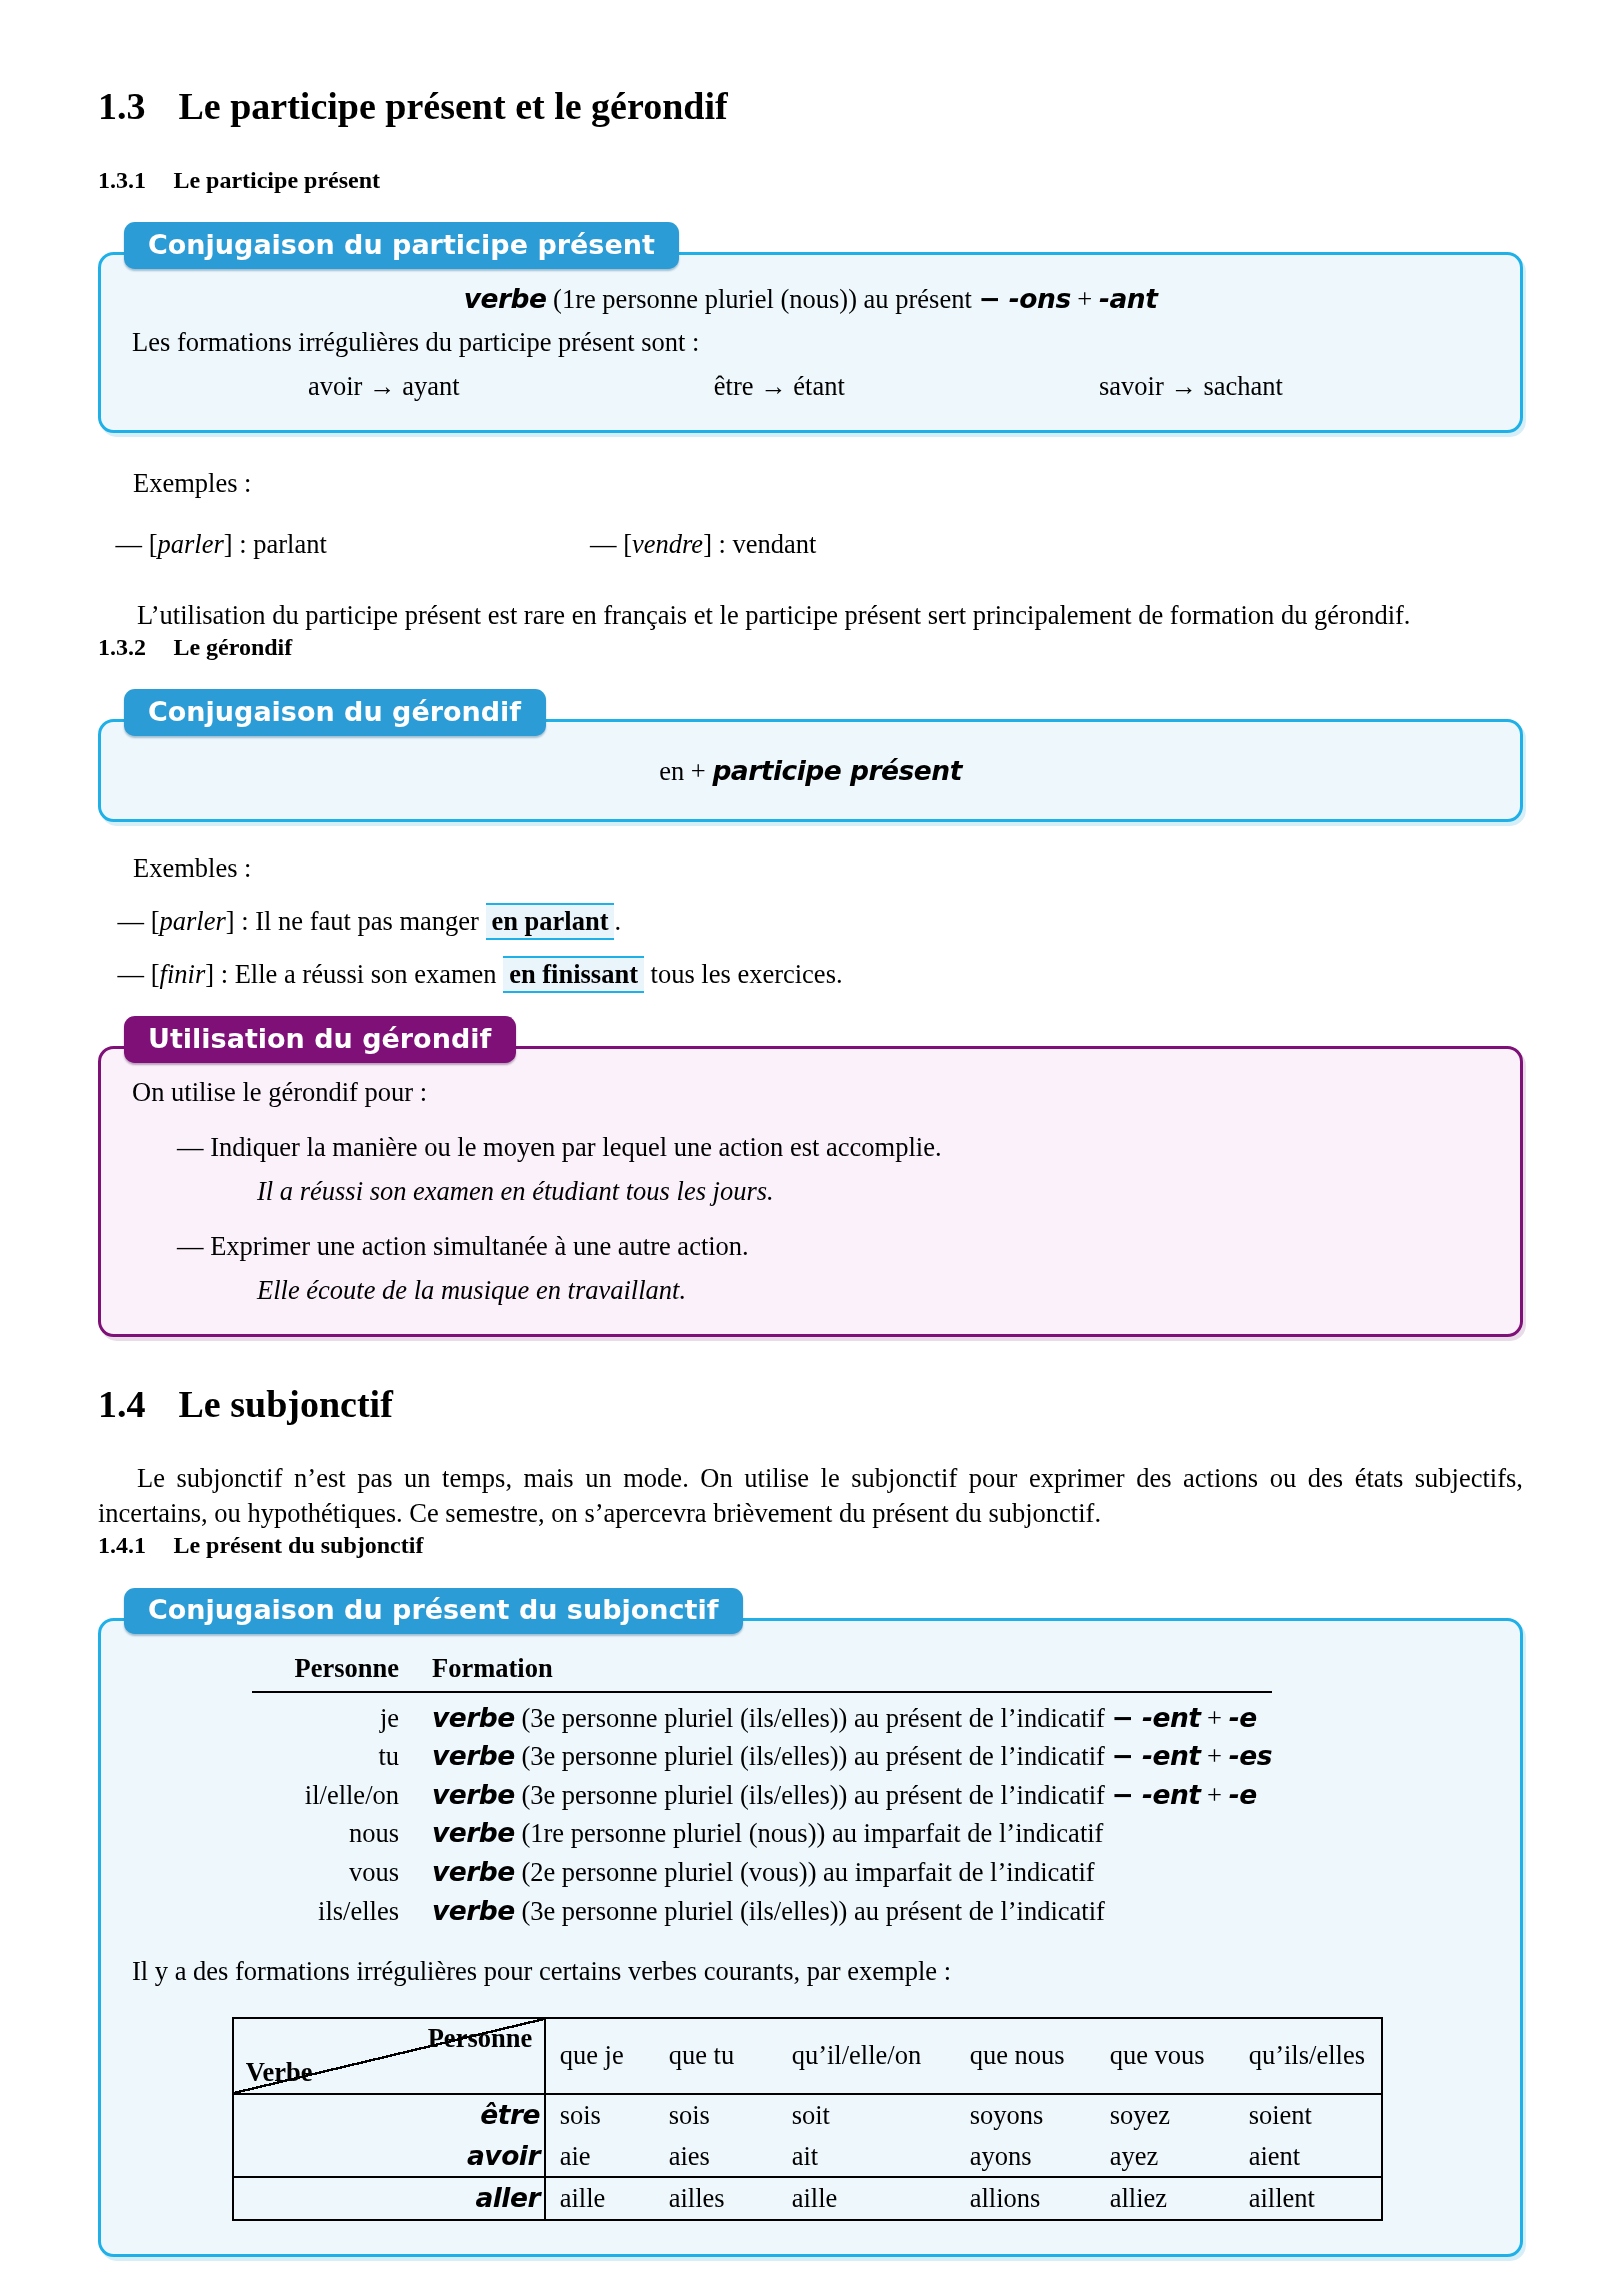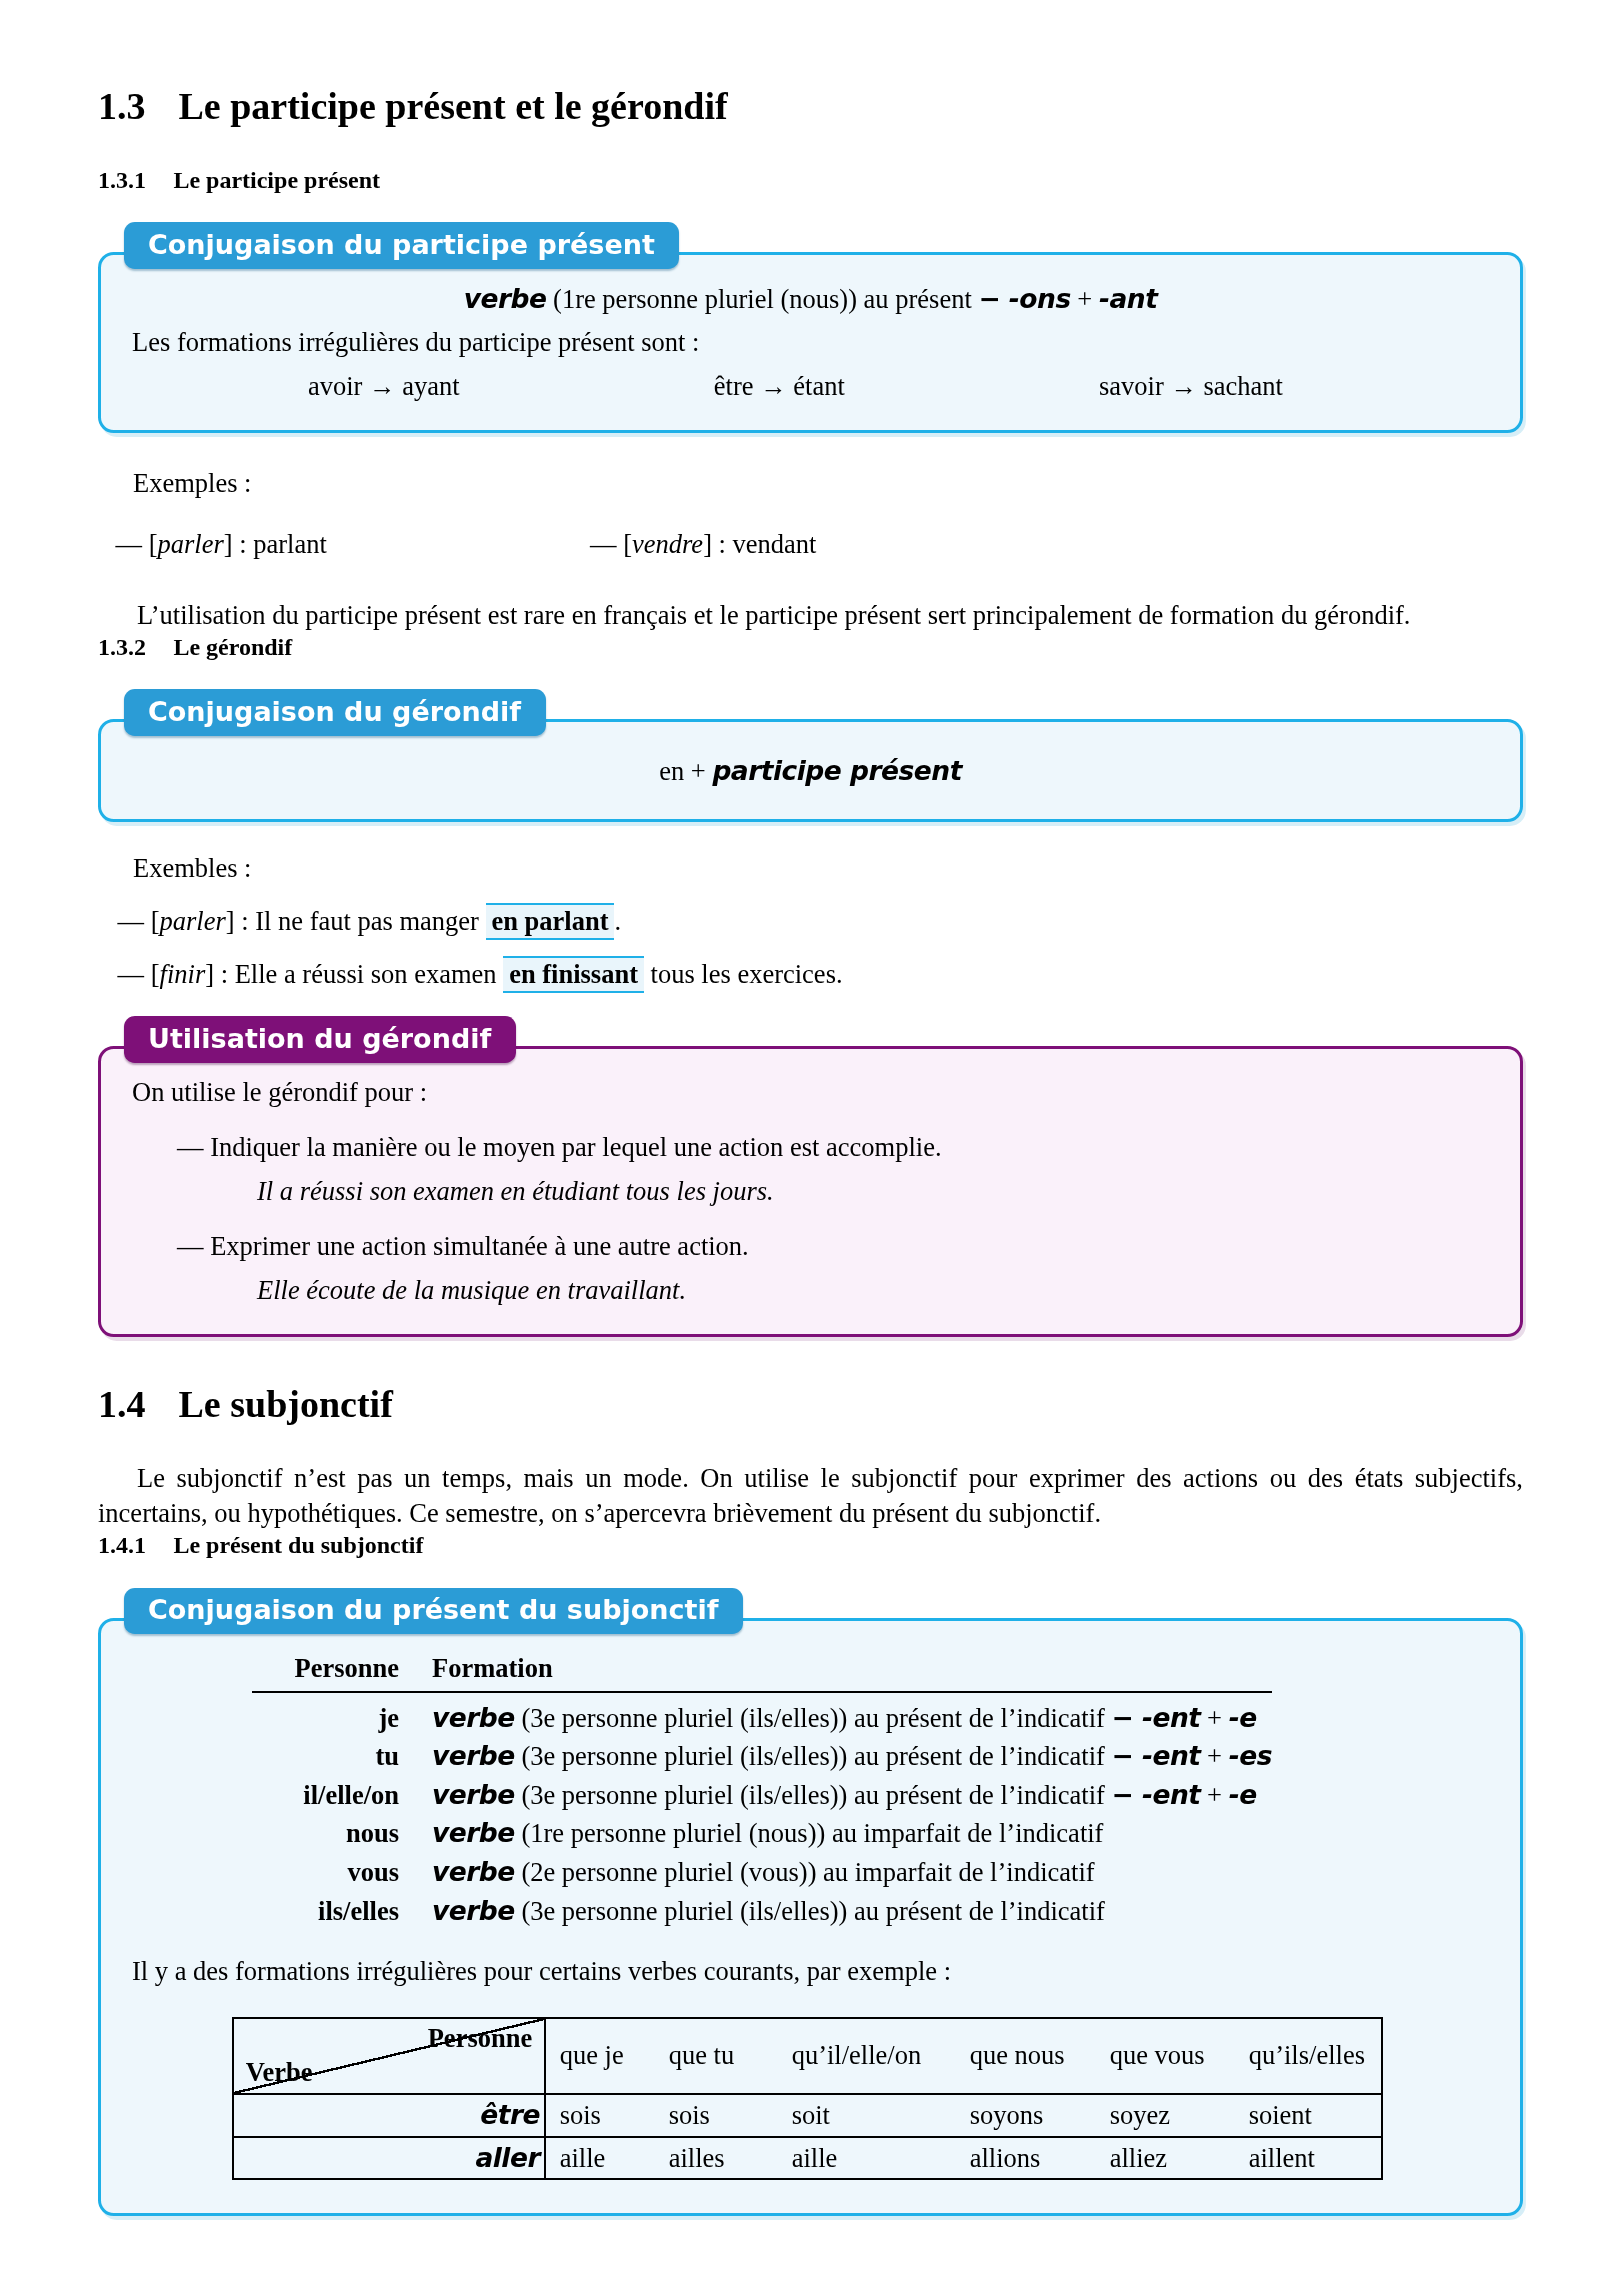--- a/index.html
+++ b/index.html
@@ -70,21 +70,21 @@
   .pbox-intro{margin:0 0 19.6px 0;}
   .dash-item{margin:0 0 7.8px 45px;}
   .pbox-example{font-style:italic;margin:0 0 19.6px 125px;}
   .pbox-example:last-child{margin-bottom:3.9px;}
 
   
   .formation-table{border-collapse:collapse;margin:5.9px 0 23.5px 120px;line-height:1.24;}
   .formation-table th{font-weight:bold;text-align:left;padding:0 0 5.9px 0;border-bottom:2px solid #000;}
   .formation-table th.col-pers{text-align:right;}
   .formation-table td{padding:2.9px 0;white-space:nowrap;vertical-align:baseline;}
-  .formation-table td.pers{text-align:right;min-width:147px;font-weight:bold;}
+  .formation-table td.pers{text-align:right;min-width:147px;}
   .formation-table th.col-form, .formation-table td.form{padding-left:33px;}
   .formation-table tbody tr:first-child td{padding-top:8.8px;}
 
   
   .irr-table{border-collapse:collapse;border:2.9px solid #000;margin:27.4px 0 0 100px;line-height:1.2;}
   .irr-table thead th{border-bottom:2.9px solid #000;font-weight:normal;vertical-align:middle;
      text-align:left;padding:3.9px 5.9px 3.9px 13.7px;white-space:nowrap;}
   .irr-table .corner{
      width:312px;position:relative;padding:0;height:76px;
      border-right:2.9px solid #000;
@@ -225,20 +225,29 @@
       <tbody>
             <tr>
               <td class="verb kw">être</td>
               <td>sois</td>
               <td>sois</td>
               <td>soit</td>
               <td>soyons</td>
               <td>soyez</td>
               <td>soient</td>
             </tr>
+            <tr>
+              <td class="verb kw">avoir</td>
+              <td>aie</td>
+              <td>aies</td>
+              <td>ait</td>
+              <td>ayons</td>
+              <td>ayez</td>
+              <td>aient</td>
+            </tr>
           </tbody>
           <tbody>
             <tr>
               <td class="verb kw">aller</td>
               <td>aille</td>
               <td>ailles</td>
               <td>aille</td>
               <td>allions</td>
               <td>alliez</td>
               <td>aillent</td>

